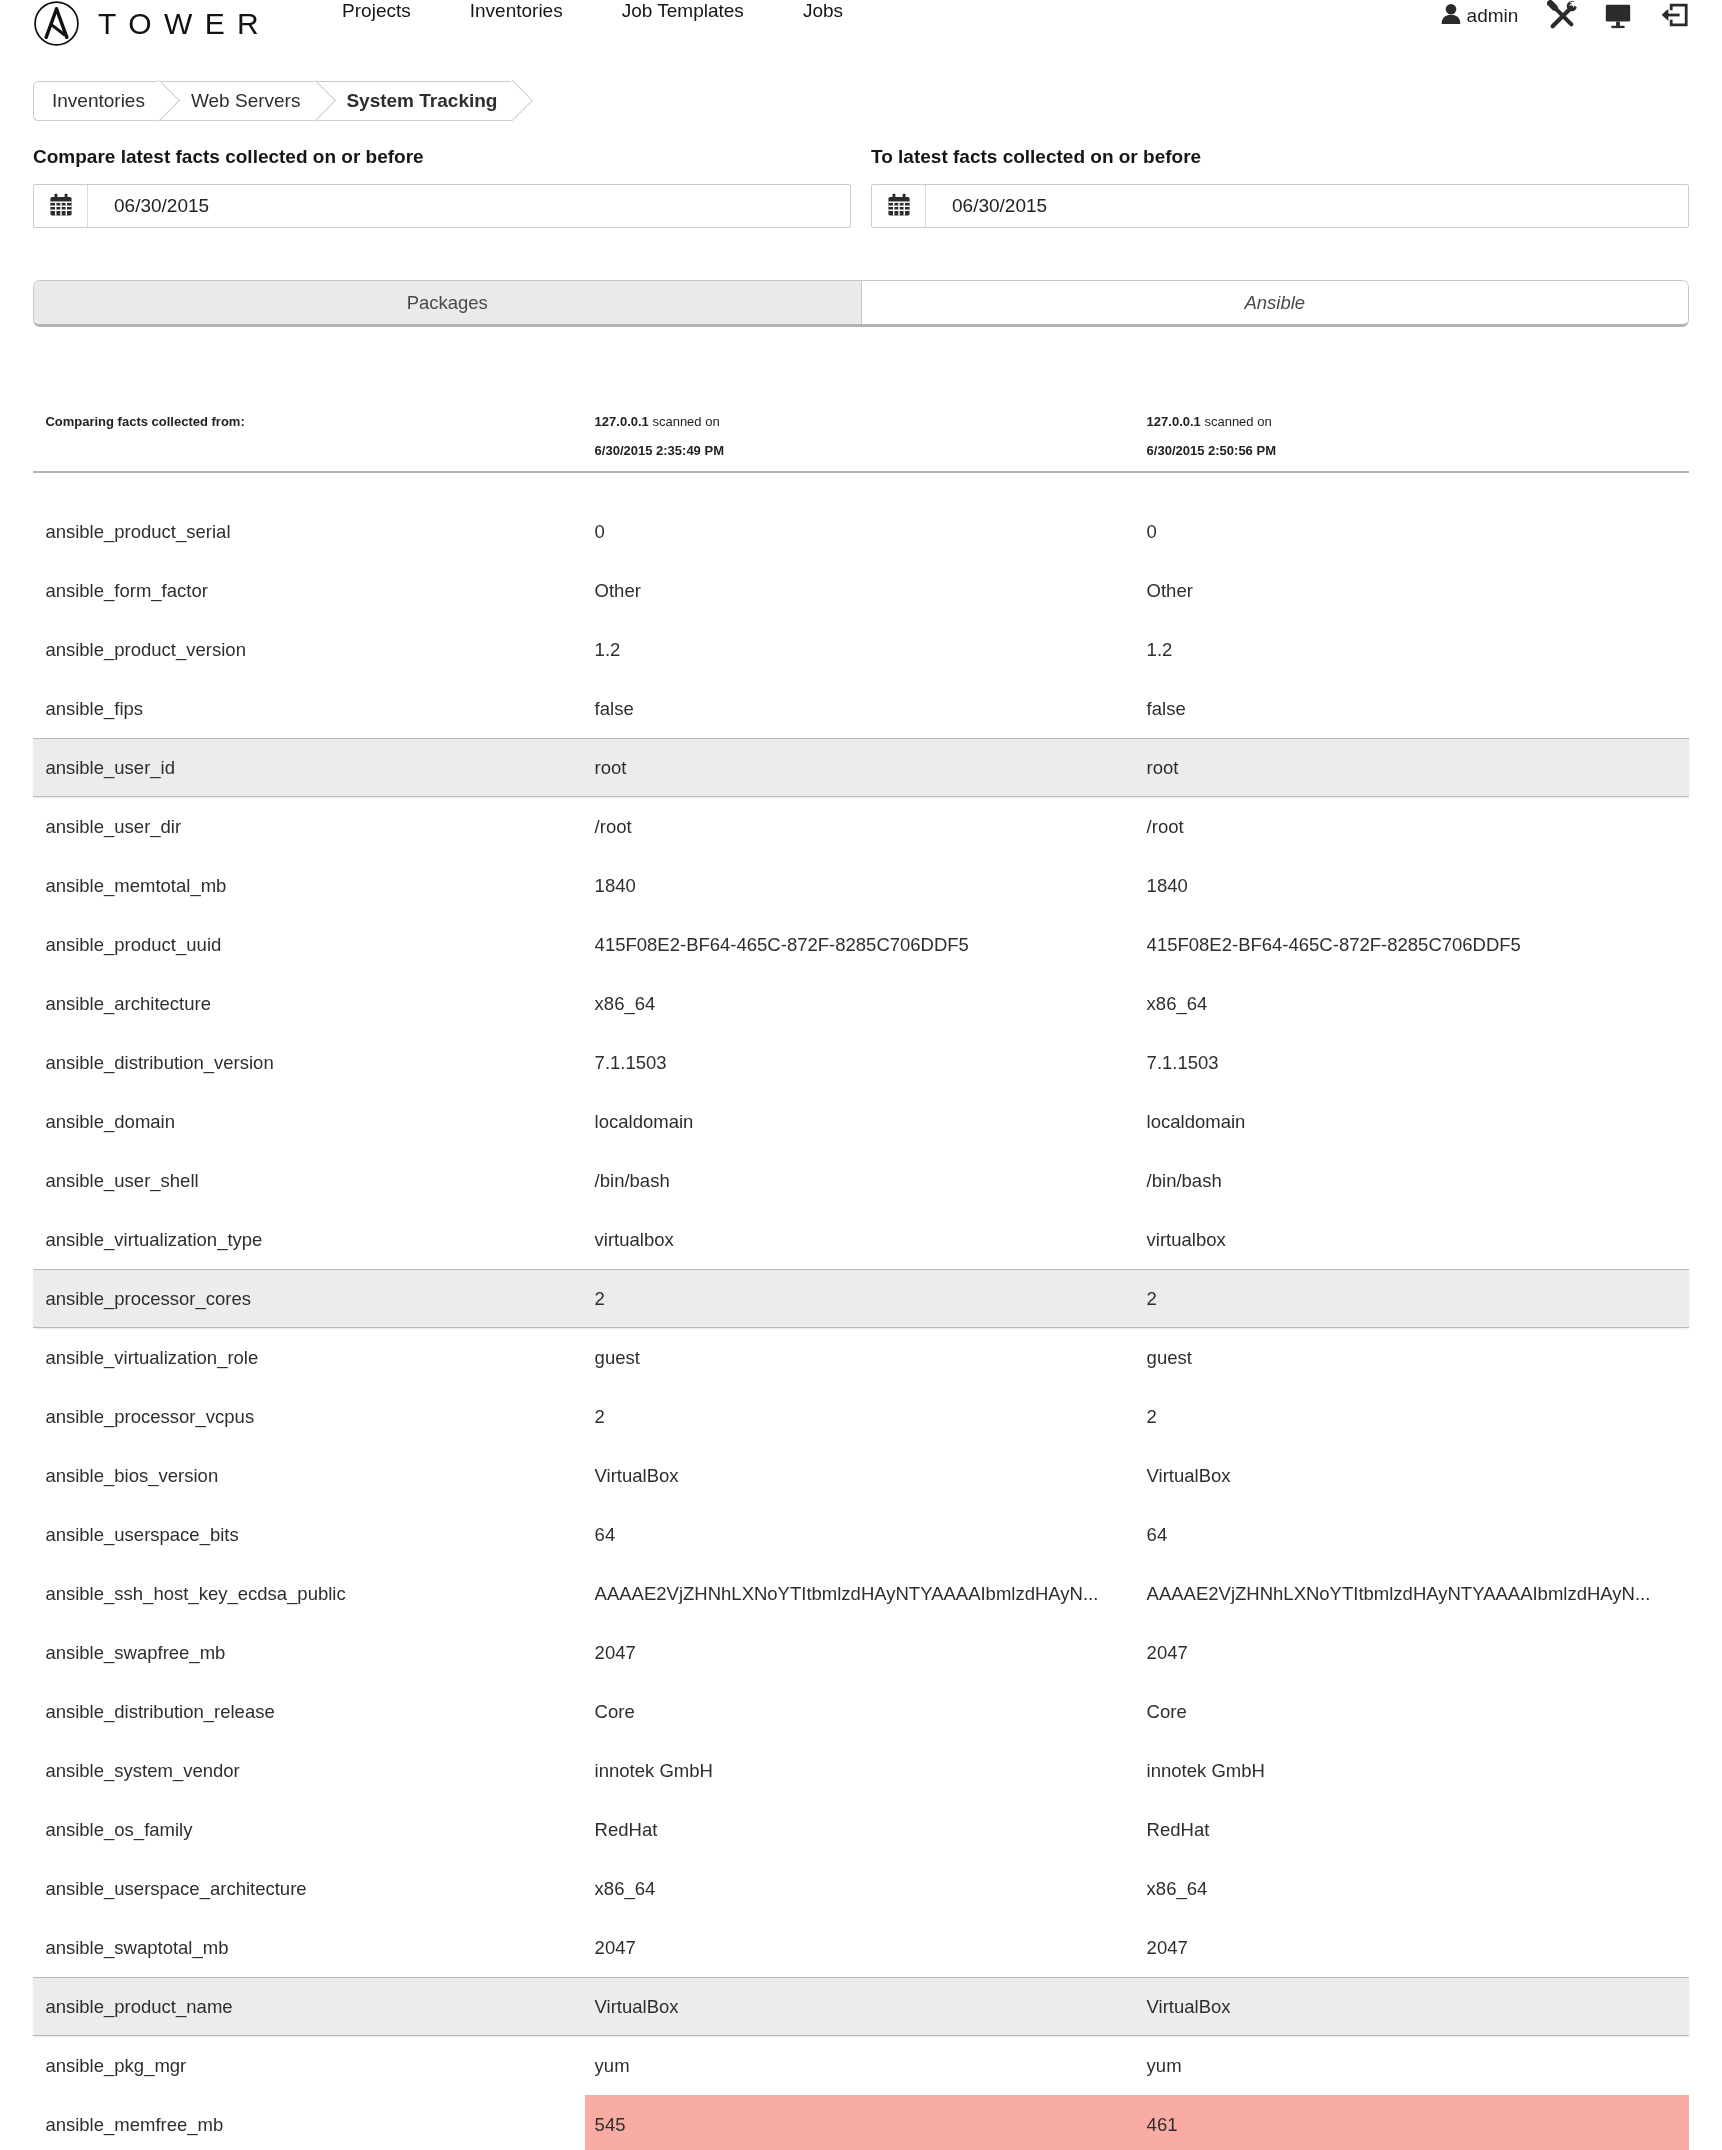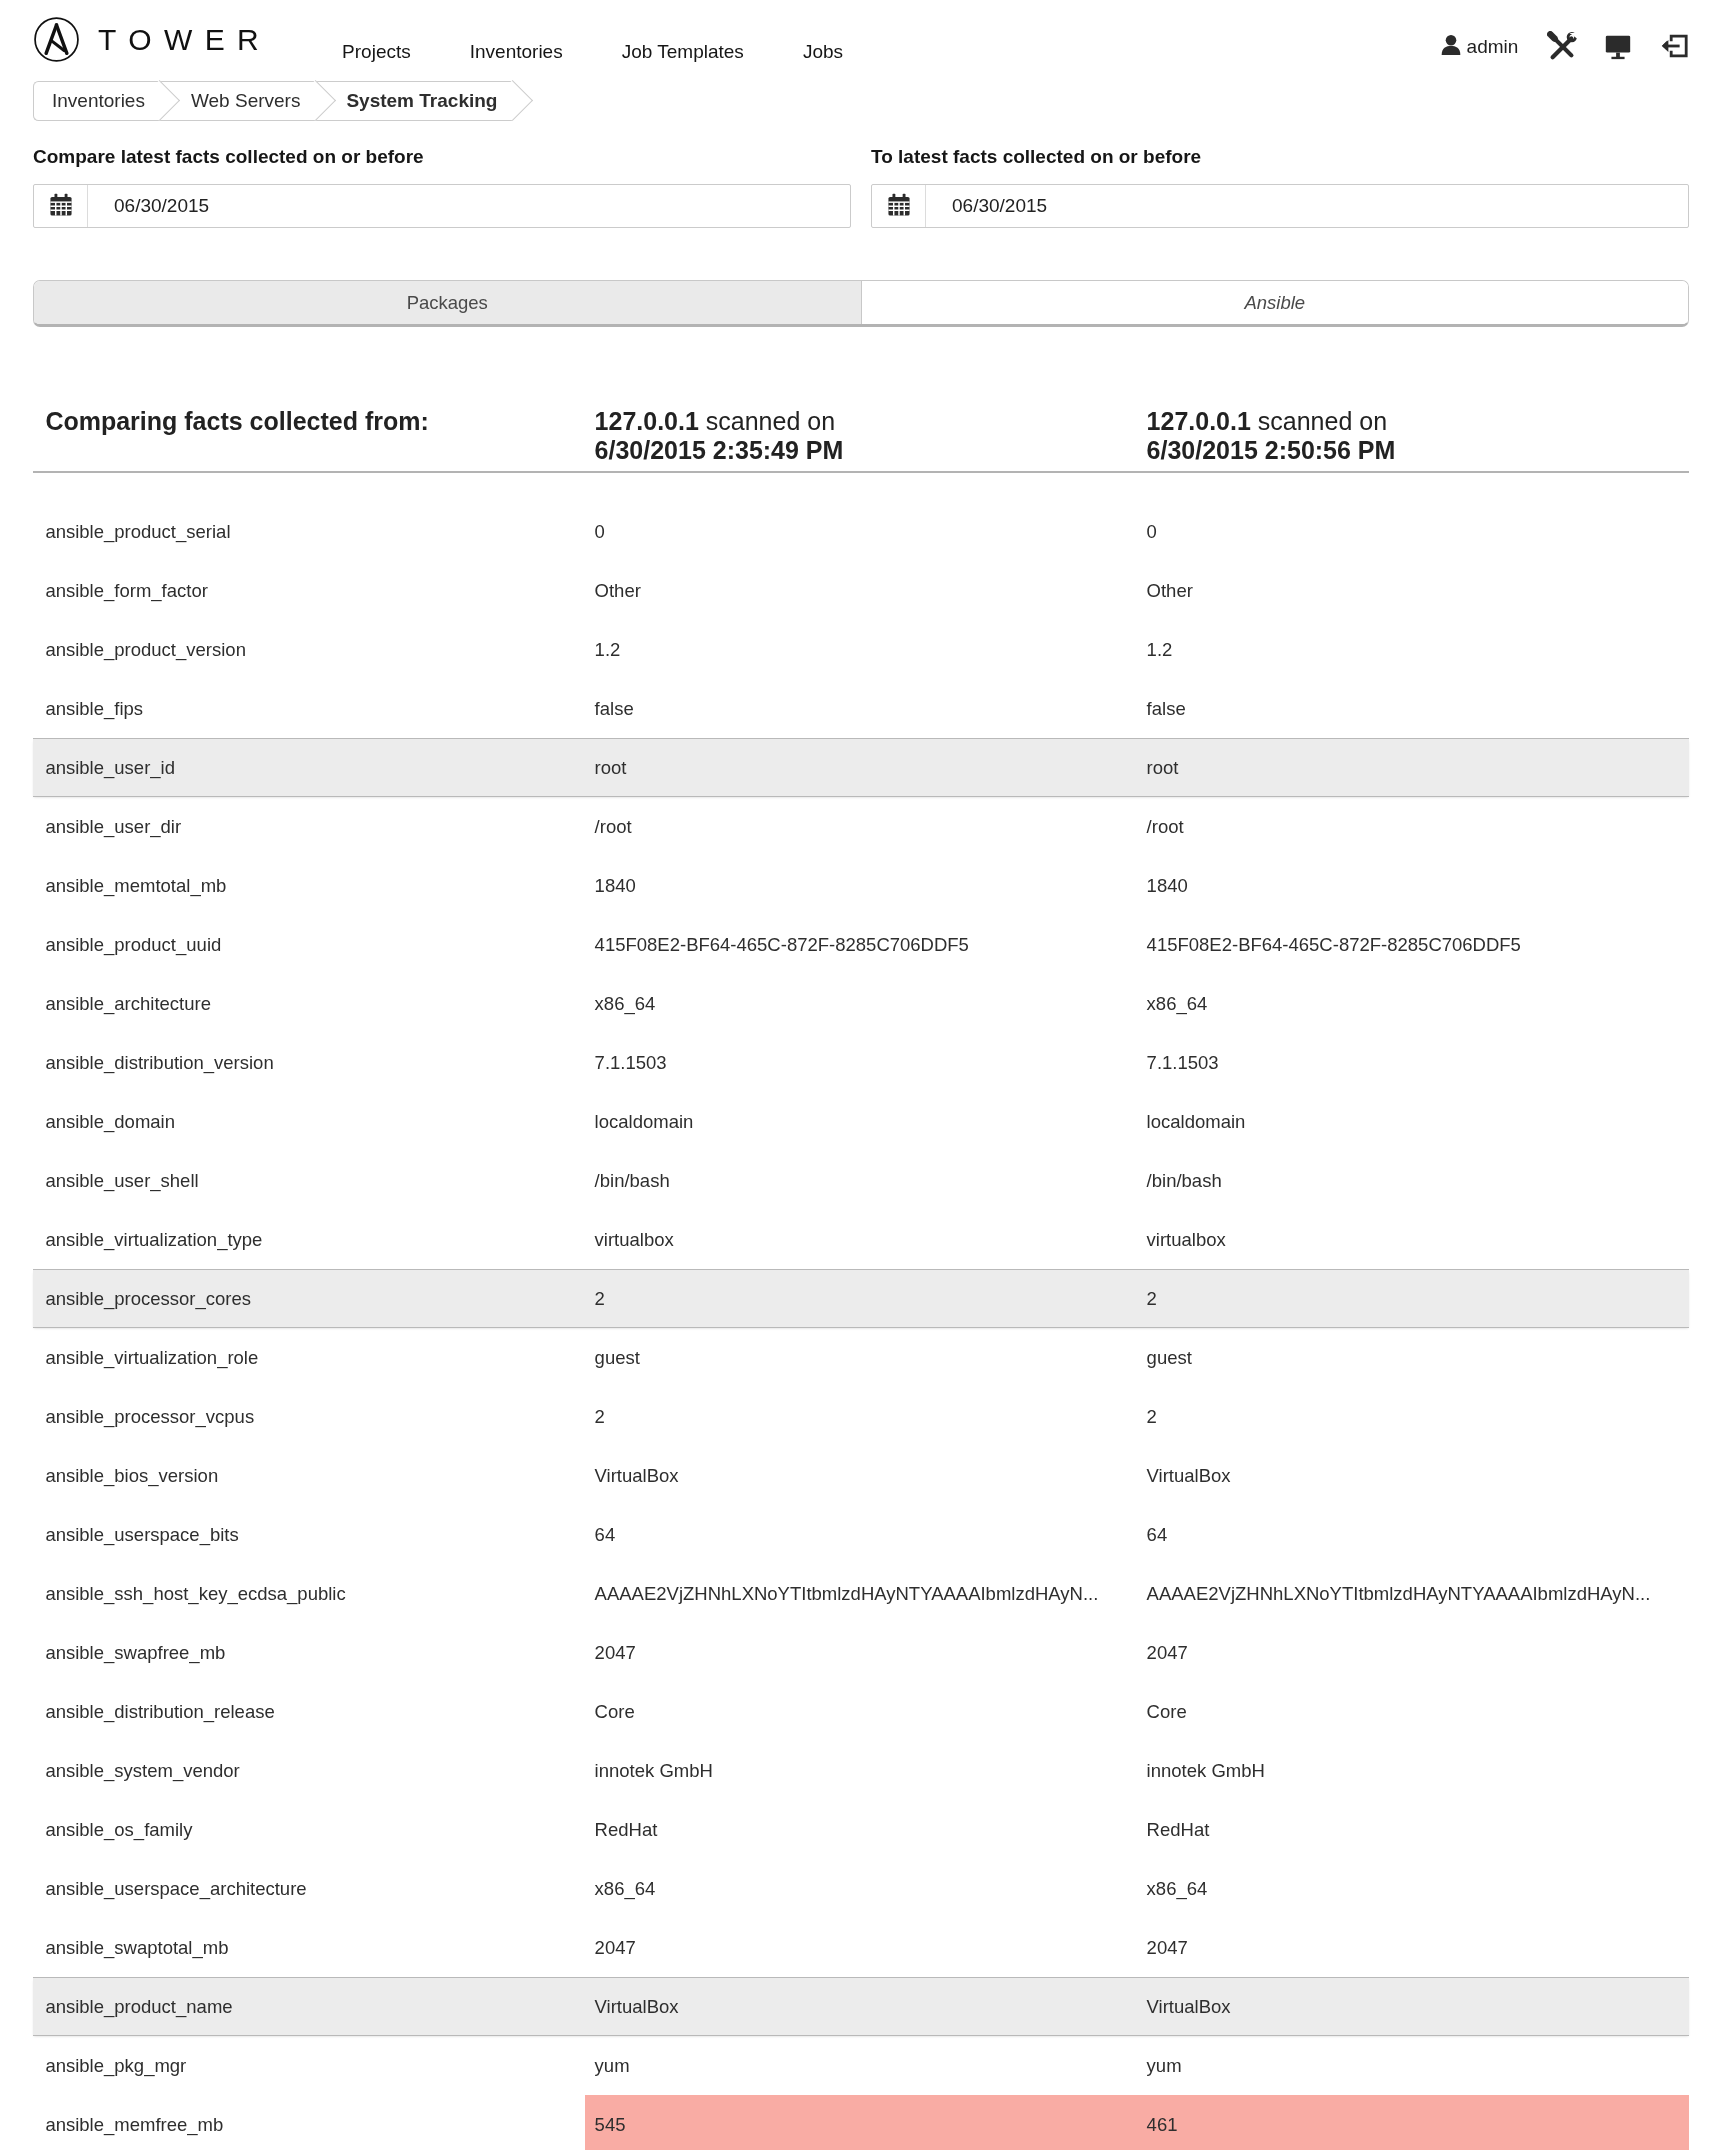--- a/index.html
+++ b/index.html
@@ -1,20 +1,20 @@
 <!DOCTYPE html>
 <html style="--diff-red: #f9aca4;font-size:11px"><head>
 <meta charset="utf-8">
 <style>
   * { margin:0; padding:0; box-sizing:border-box; }
   html,body { width:1722px; background:#fff; font-family:"Liberation Sans", sans-serif; color:#1f1f1f; }
   body { height:2151px; overflow:hidden; }
 
   
-  .topnav { height:71px; display:flex; align-items:flex-end; padding:8px 33px; }
+  .topnav { height:71px; display:flex; align-items:flex-start; padding:0 33px; }
   .brand { display:flex; align-items:center; cursor:pointer; }
   .brand svg { display:block; }
   .wordmark { font-size:30px; letter-spacing:12.4px; margin-left:18px; color:#111; }
   .nav-menu { display:flex; margin-left:71px; gap:59px; }
   .nav-item { font-size:19px; color:#161616; cursor:pointer; }
   .nav-right { margin-left:auto; display:flex; align-items:center; gap:26px; }
   .nav-right .icn { display:flex; align-items:center; cursor:pointer; }
   .username { font-size:19px; margin-right:2.7px; }
 
   
@@ -42,21 +42,21 @@
   
   .tabs { display:flex; margin:52px 33px 0; border:1.4px solid #c8c8c8; border-bottom:3.4px solid #b3b3b3;
           border-radius:7px; overflow:hidden; }
   .tab { flex:1; height:43px; line-height:43px; text-align:center; font-size:18.5px; color:#4a4a4a;
          background:#eaeaea; border-right:1.4px solid #c8c8c8; cursor:pointer; }
   .tab:last-child { border-right:none; }
   .tab.active { background:#fff;font-style:italic; }
 
   
   .table-head { display:grid; grid-template-columns:1fr 1fr 1fr; margin:80px 33px 0; }
-  .table-head .cell { line-height:29px; font-size:25px; color:#222; }
+  .table-head .cell { line-height:29px; font-size:13px; color:#222; }
   .caption { font-weight:bold; font-size:19px; padding-left:12.4px; }
   .scan-col { padding-left:9.6px; }
   .scan-col b { font-weight:bold; }
   .scan-ts { display:block; font-weight:bold; }
   .head-sep { margin:5.5px 33px 0; border-bottom:2.1px solid #b3b3b3; }
 
   .tbody { padding:29.5px 33px 0; }
   .frow { display:grid; grid-template-columns:1fr 1fr 1fr; height:59px; font-size:18.5px; color:#2e2e2e; }
   .frow .c { display:flex; align-items:center; height:100%; }
   .c.name { padding-left:12.4px; }

